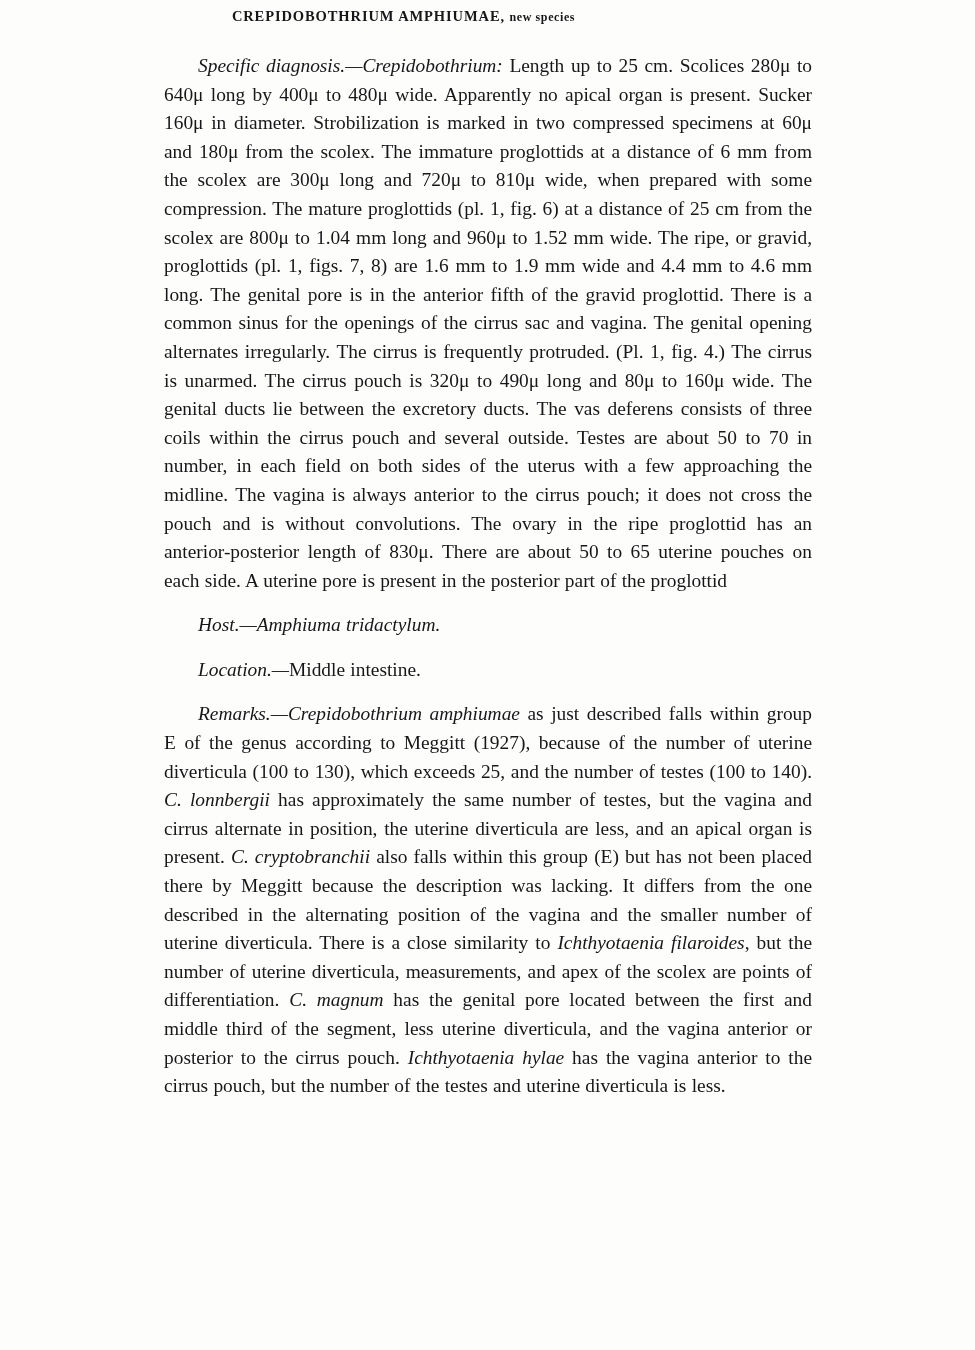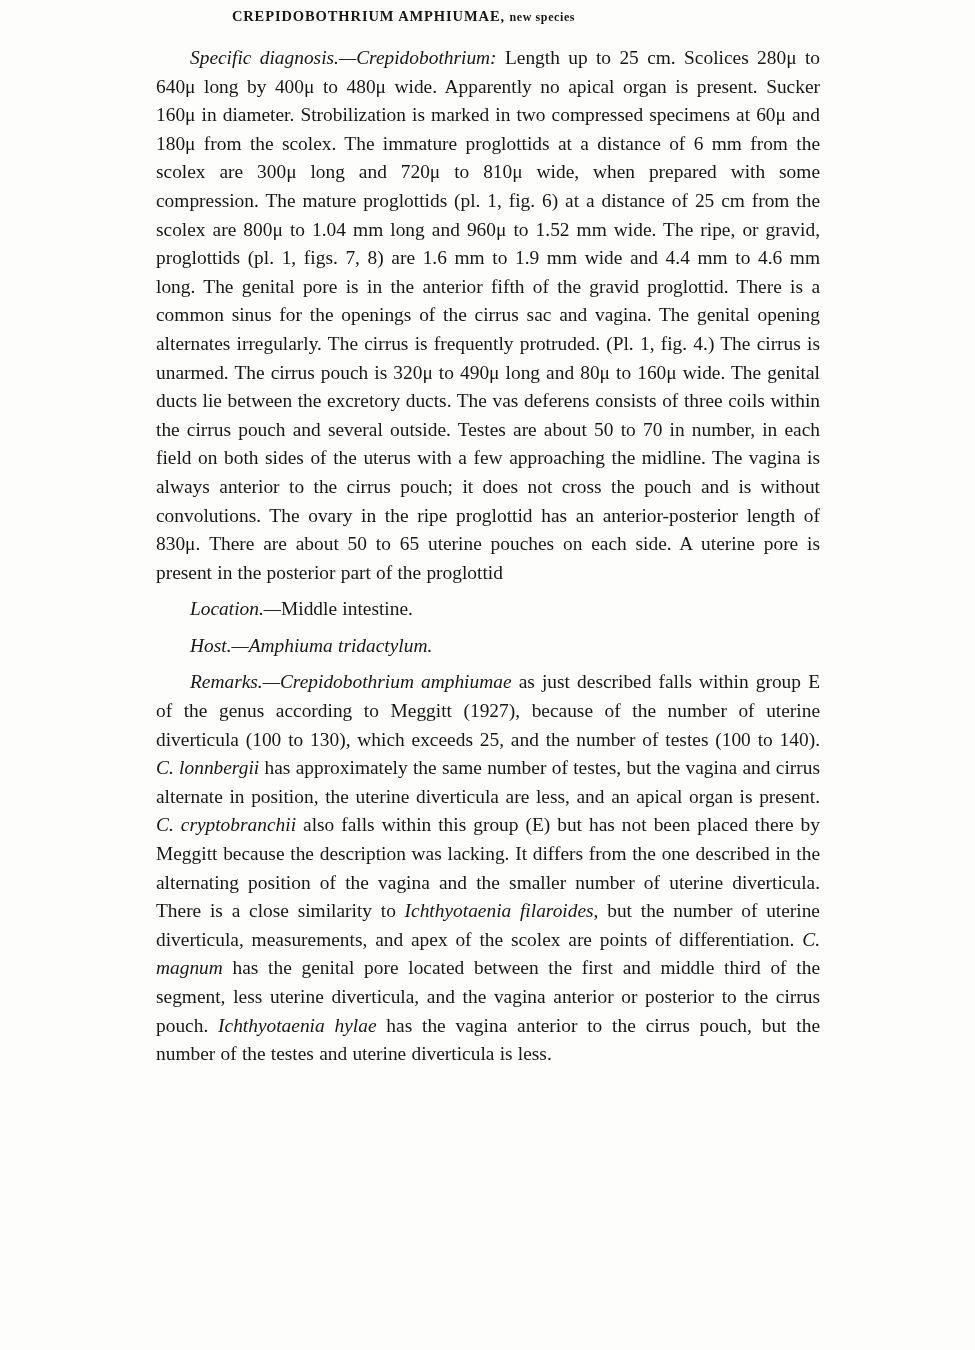--- a/index.html
+++ b/index.html
@@ -37,21 +37,21 @@
     font-size: 12px;
     letter-spacing: 0.6px;
   }
   .column {
     position: absolute;
     left: 148px;
     top: 36px;
     width: 680px;
   }
   p {
-    margin: 8px;
+    margin: 16px;
     font-size: 19.4px;
     line-height: 28.6px;
     text-align: justify;
     text-justify: inter-word;
     word-spacing: 0.4px;
   }
   p.indent {
     text-indent: 34px;
   }
   p.hang {
@@ -68,22 +68,22 @@
 
   <div class="running-head">
     <span>CREPIDOBOTHRIUM AMPHIUMAE,</span>
     <span class="small">new species</span>
   </div>
 
   <div class="column">
 
     <p class="indent"><span class="it">Specific diagnosis.—Crepidobothrium:</span><span> Length up to 25 cm. Scolices 280μ to 640μ long by 400μ to 480μ wide. Apparently no apical organ is present. Sucker 160μ in diameter. Strobilization is marked in two compressed specimens at 60μ and 180μ from the scolex. The immature proglottids at a distance of 6 mm from the scolex are 300μ long and 720μ to 810μ wide, when prepared with some compression. The mature proglottids (pl. 1, fig. 6) at a distance of 25 cm from the scolex are 800μ to 1.04 mm long and 960μ to 1.52 mm wide. The ripe, or gravid, proglottids (pl. 1, figs. 7, 8) are 1.6 mm to 1.9 mm wide and 4.4 mm to 4.6 mm long.    The genital pore is in the anterior fifth of the gravid proglottid. There is a common sinus for the openings of the cirrus sac and vagina. The genital opening alternates irregularly. The cirrus is frequently protruded. (Pl. 1, fig. 4.) The cirrus is unarmed. The cirrus pouch is 320μ to 490μ long and 80μ to 160μ wide. The genital ducts lie between the excretory ducts. The vas deferens consists of three coils within the cirrus pouch and several outside. Testes are about 50 to 70 in number, in each field on both sides of the uterus with a few approaching the midline. The vagina is always anterior to the cirrus pouch; it does not cross the pouch and is without convolutions. The ovary in the ripe proglottid has an anterior-posterior length of 830μ. There are about 50 to 65 uterine pouches on each side. A uterine pore is present in the posterior part of the proglottid</span></p>
 
+    <p class="hang blk"><span class="it">Host.—</span><span class="it">Amphiuma tridactylum.</span></p>
+
     <p class="hang"><span class="it">Location.—</span><span>Middle intestine.</span></p>
-
-    <p class="hang blk"><span class="it">Host.—</span><span class="it">Amphiuma tridactylum.</span></p>
 
 
 
     <p class="indent"><span class="it">Remarks.—</span><span class="it">Crepidobothrium amphiumae</span><span> as just described falls within group E of the genus according to Meggitt (1927), because of the number of uterine diverticula (100 to 130), which exceeds 25, and the number of testes (100 to 140). </span><span class="it">C. lonnbergii</span><span> has approximately the same number of testes, but the vagina and cirrus alternate in position, the uterine diverticula are less, and an apical organ is present. </span><span class="it">C. cryptobranchii</span><span> also falls within this group (E) but has not been placed there by Meggitt because the description was lacking. It differs from the one described in the alternating position of the vagina and the smaller number of uterine diverticula. There is a close similarity to </span><span class="it">Ichthyotaenia filaroides</span><span>, but the number of uterine diverticula, measurements, and apex of the scolex are points of differentiation. </span><span class="it">C. magnum</span><span> has the genital pore located between the first and middle third of the segment, less uterine diverticula, and the vagina anterior or posterior to the cirrus pouch. </span><span class="it">Ichthyotaenia hylae</span><span> has the vagina anterior to the cirrus pouch, but the number of the testes and uterine diverticula is less.</span></p>
 
   </div>
 </div>
 
 </body></html>

